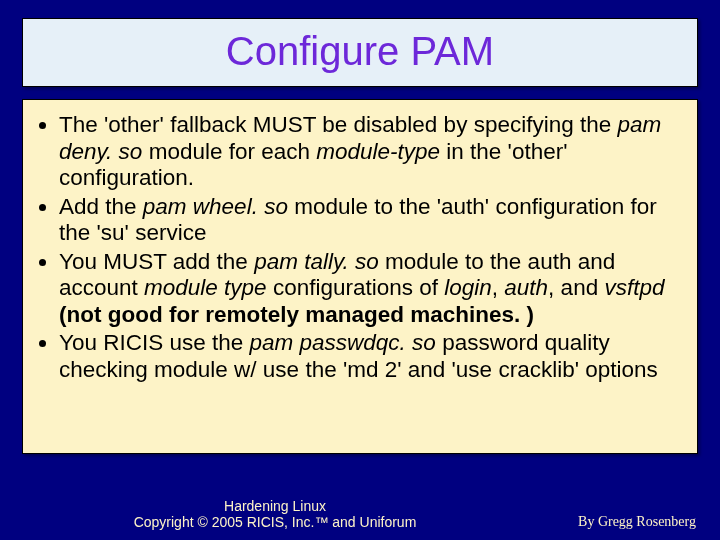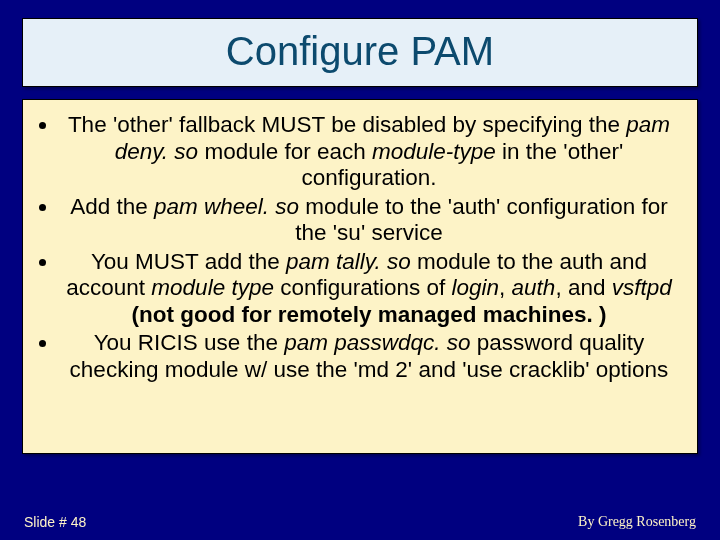--- a/index.html
+++ b/index.html
@@ -20,37 +20,36 @@
     background: #e6f0f8;
     border: 1px solid #000;
     box-shadow: 2px 2px 3px rgba(0,0,0,0.35);
     padding: 10px 0 12px 0;
     text-align: center;
   }
   .title-box h1 {
     margin: 0;
     font-size: 40px;
     font-weight: normal;
-    color: #0c4a6e;
+    color: #6d28d9;
     font-family: Arial, Helvetica, sans-serif;
   }
   .body-box {
     background: #fdf3c7;
     border: 1px solid #000;
     box-shadow: 2px 2px 3px rgba(0,0,0,0.35);
     margin-top: 12px;
     padding: 12px 18px 12px 14px;
     height: 355px;
     box-sizing: border-box;
   }
   ul.bullets {
     margin: 0;
     padding-left: 22px;
     list-style: disc;
-    text-align: center;
   }
   ul.bullets li {
     font-size: 22.5px;
     line-height: 1.18;
     color: #000;
     margin-bottom: 2px;
   }
   .i { font-style: italic; }
   .b { font-weight: bold; margin-top: 19px; }
   .footer {
@@ -90,19 +89,22 @@
       <li>
         <span>You MUST add the </span><span class="i">pam tally. so</span><span> module to the auth and account </span><span class="i">module type</span><span> configurations of </span><span class="i">login</span><span>, </span><span class="i">auth</span><span>, and </span><span class="i">vsftpd</span><span> </span><span class="b">(not good for remotely managed machines. )</span>
       </li>
       <li>
         <span>You RICIS use the </span><span class="i">pam passwdqc. so</span><span> password quality checking module w/ use the 'md 2' and 'use cracklib' options</span>
       </li>
     </ul>
   </div>
 
   <div class="footer">
-    <div class="left">Slide # 48</div>
+    <div class="center">
+      <div>Hardening Linux</div>
+      <div>Copyright © 2005 RICIS, Inc.™ and Uniforum</div>
+    </div>
     <div class="right">
       <div>By Gregg Rosenberg</div>
     </div>
   </div>
 
 </div>
 
 </body></html>

